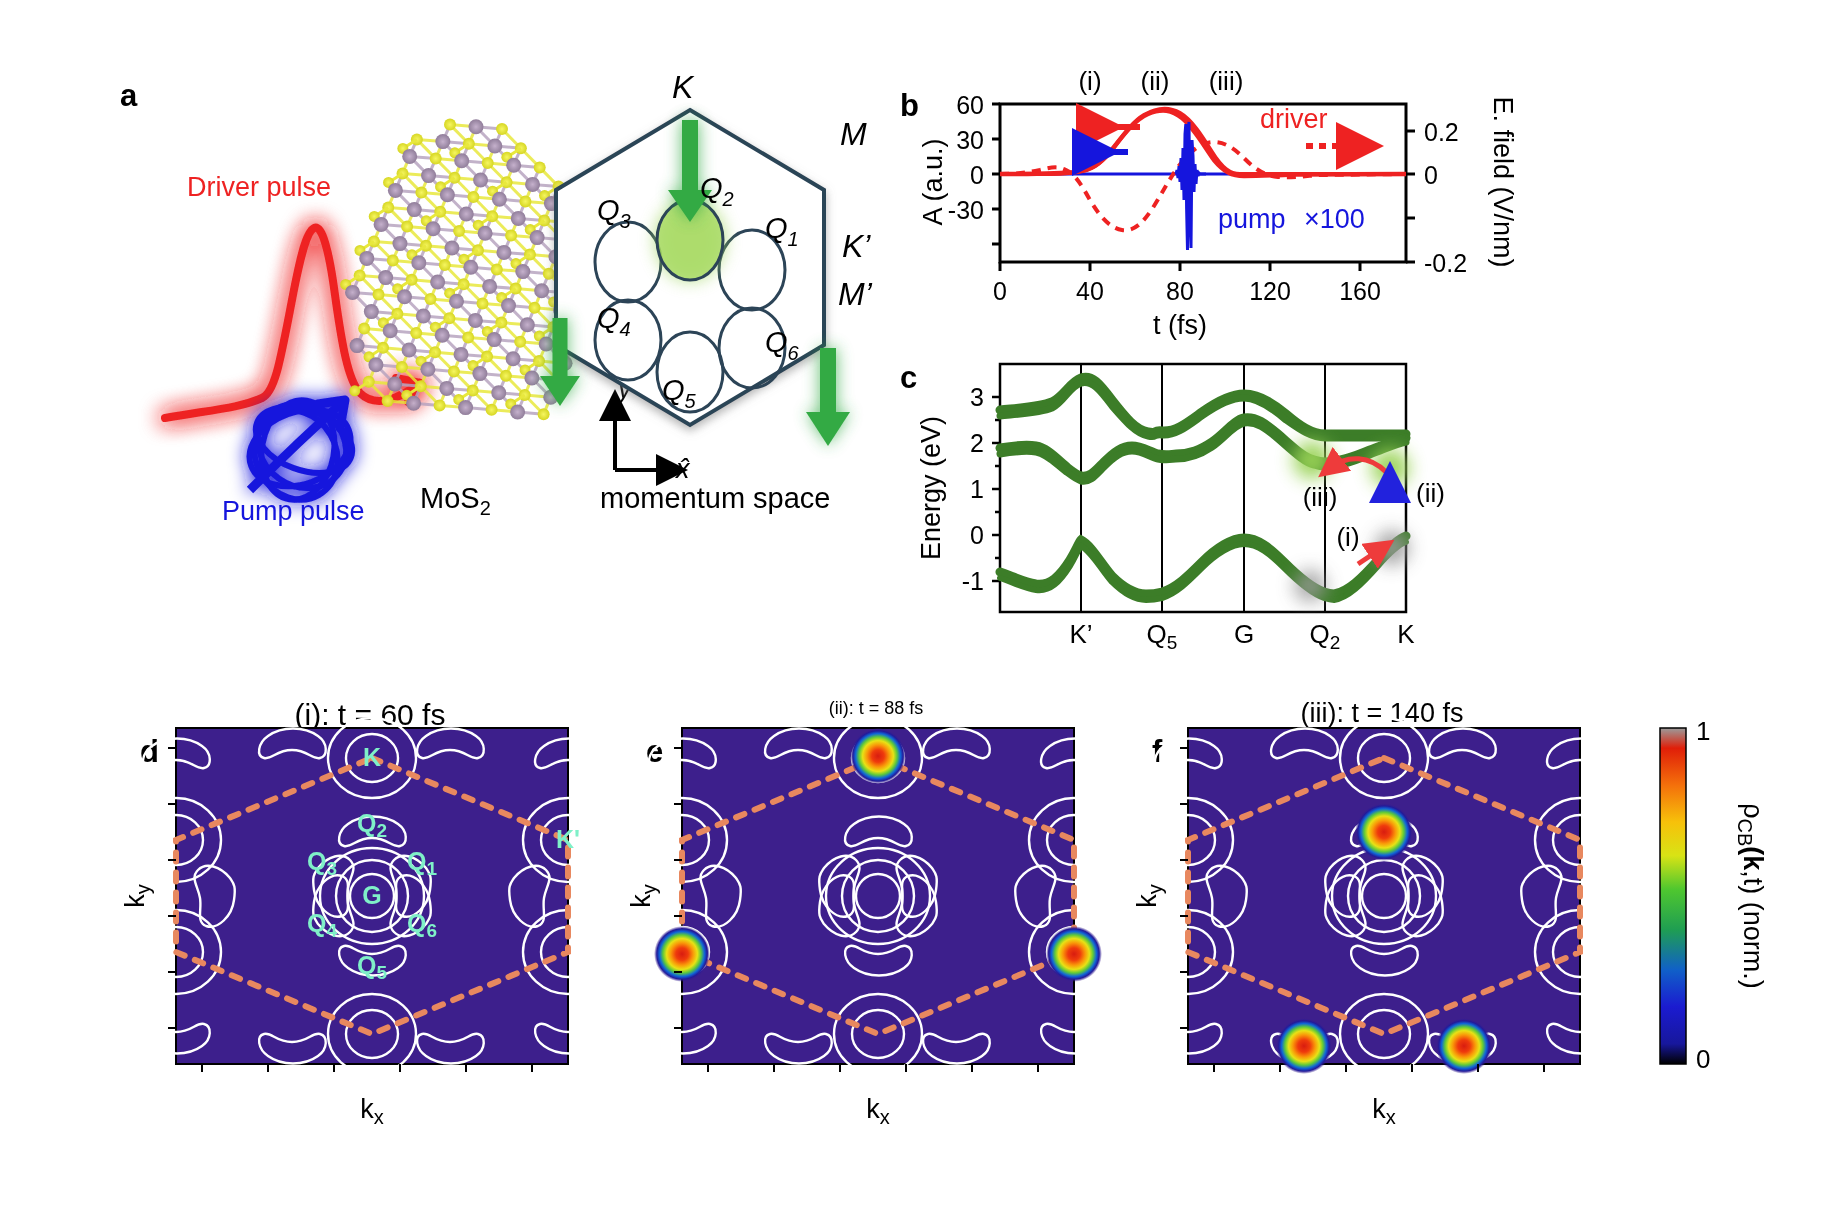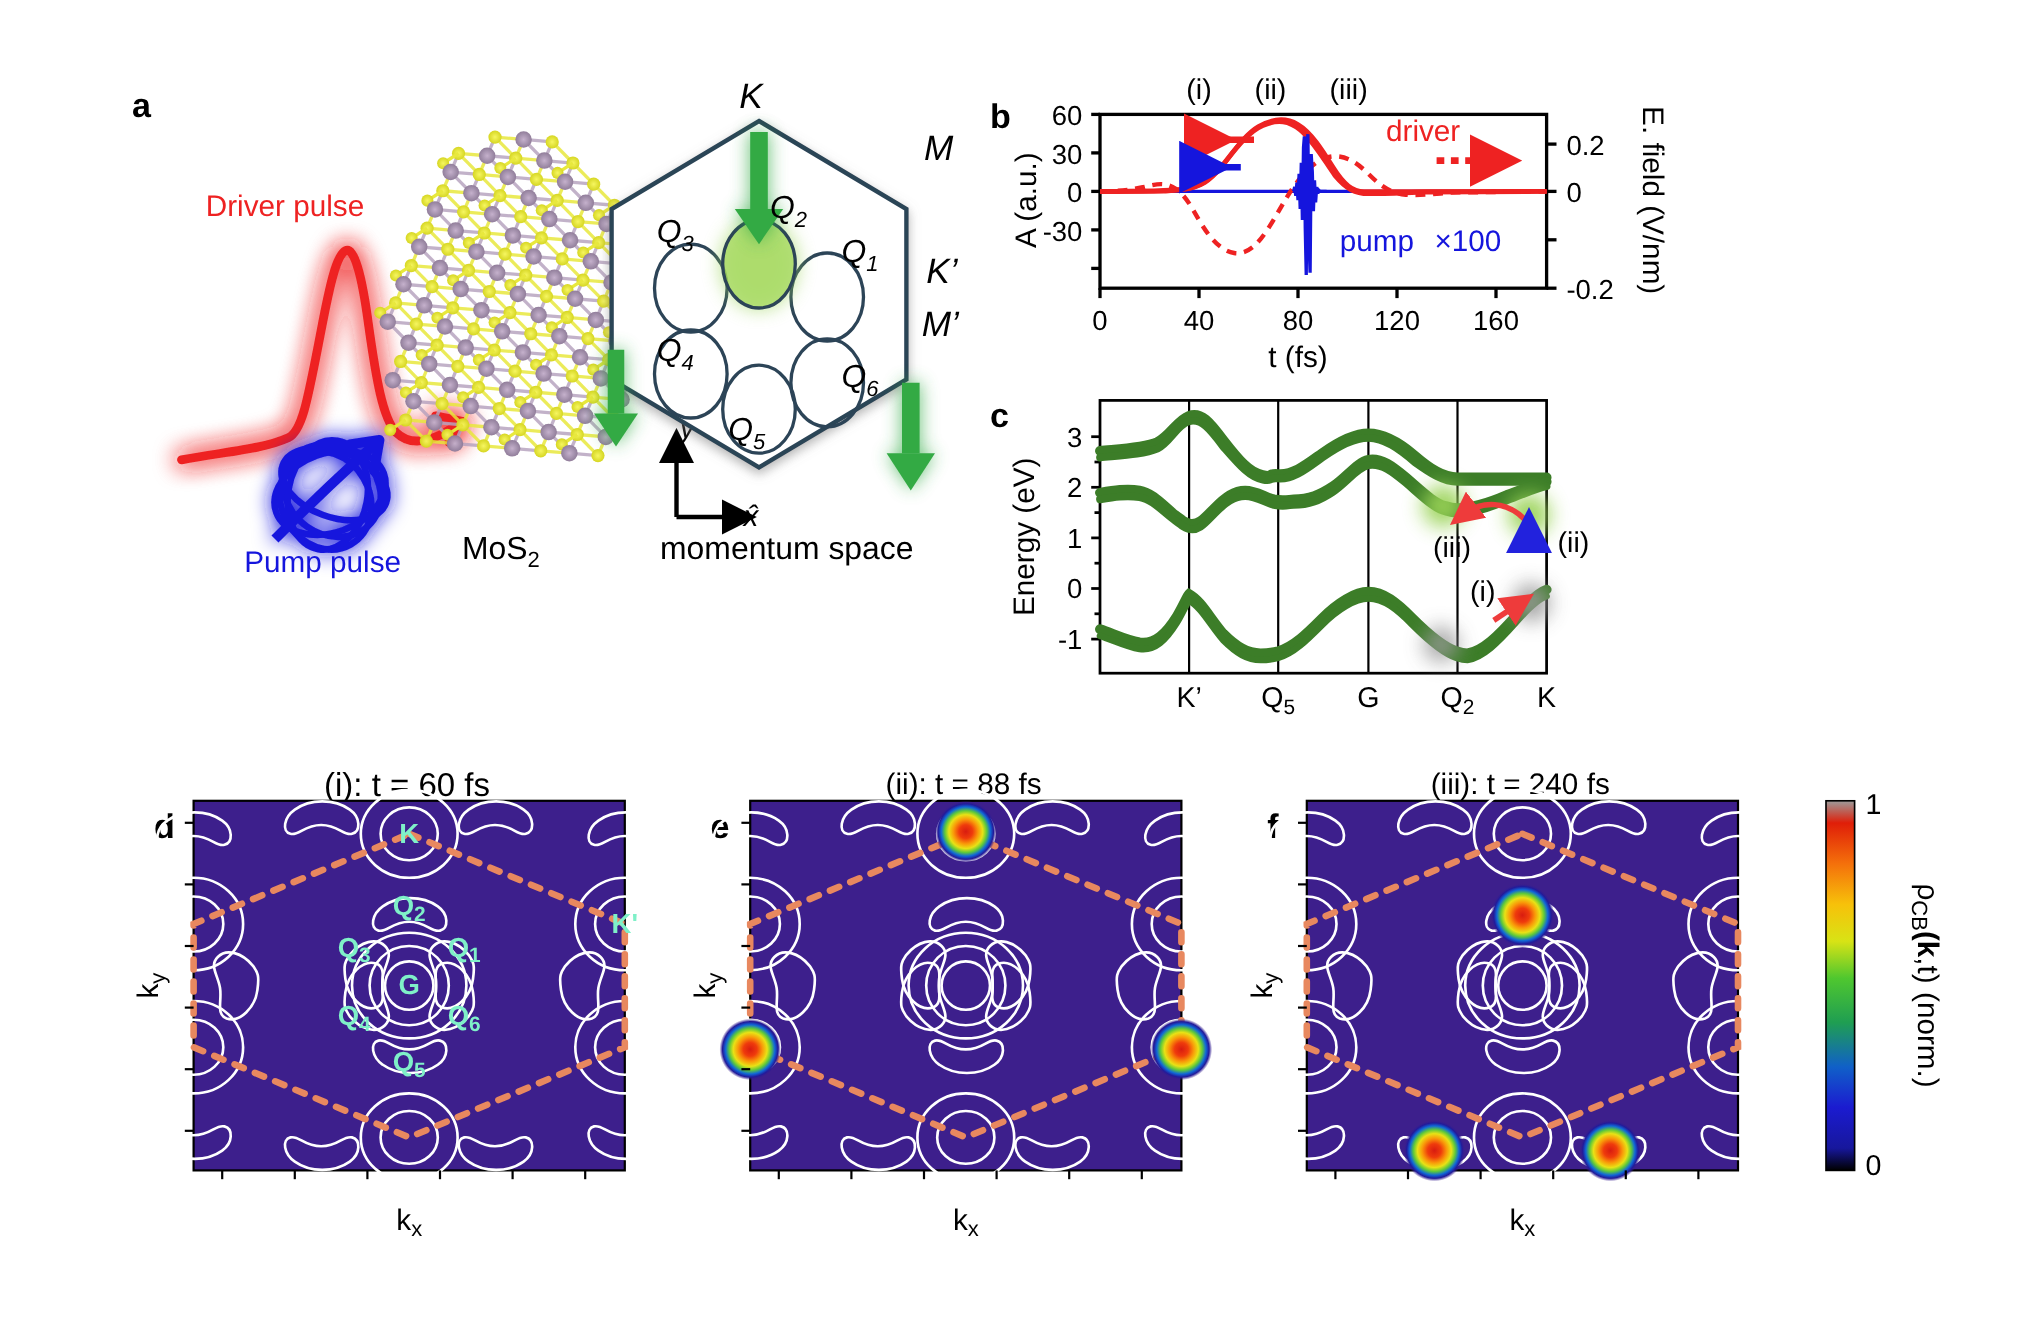--- a/index.html
+++ b/index.html
@@ -996,21 +996,21 @@
         <line x1="316" y1="336" x2="316" y2="344"></line>
           <line x1="382" y1="336" x2="382" y2="344"></line>
       </g>
       <text x="-6" y="168" font-size="27" text-anchor="middle" transform="rotate(-90 -6 168)">k<tspan font-size="20" dy="6">y</tspan></text>
       <text x="222" y="390" font-size="27" text-anchor="middle">k<tspan font-size="20" dy="6">x</tspan></text>
     </svg>
   </div>
 
   <div class="abs" style="left:636px;top:0;width:480px;height:510px;">
     <div class="abs panel-letter" style="left:10px;top:34px;">e</div>
-    <div class="abs" style="left:0;top:-2px;width:480px;text-align:center;font-size:27px;">(ii): t = 88 fs</div>
+    <div class="abs" style="left:0;top:-2px;width:480px;text-align:center;font-size:18px;">(ii): t = 88 fs</div>
     <svg class="abs" width="460" height="420" style="left:20px;top:28px;">
       <rect x="26" y="0" width="392" height="336" fill="#3d1f8c" stroke="#000" stroke-width="2"></rect>
       <svg x="26" y="0" width="392" height="336" viewBox="0 0 392 336">
         <g fill="none" stroke="#ffffff" stroke-width="2.4" stroke-linejoin="round" stroke-linecap="round">
           <path d="M196,168 m-22,0 a22,22 0 1,0 44,0 a22,22 0 1,0 -44,0"></path>
           <path d="M196,168 m-36,0 a36,36 0 1,0 72,0 a36,36 0 1,0 -72,0"></path>
           <path d="M196,168 m-52,0 a52,48 0 1,0 104,0 a52,48 0 1,0 -104,0"></path>
           <ellipse cx="196" cy="30" rx="26" ry="24"></ellipse>
             <ellipse cx="196" cy="30" rx="44" ry="40"></ellipse>
           <ellipse cx="392" cy="112" rx="27" ry="25"></ellipse>
@@ -1062,21 +1062,21 @@
         <line x1="316" y1="336" x2="316" y2="344"></line>
           <line x1="382" y1="336" x2="382" y2="344"></line>
       </g>
       <text x="-6" y="168" font-size="27" text-anchor="middle" transform="rotate(-90 -6 168)">k<tspan font-size="20" dy="6">y</tspan></text>
       <text x="222" y="390" font-size="27" text-anchor="middle">k<tspan font-size="20" dy="6">x</tspan></text>
     </svg>
   </div>
 
   <div class="abs" style="left:1142px;top:0;width:480px;height:510px;">
     <div class="abs panel-letter" style="left:10px;top:34px;">f</div>
-    <div class="abs" style="left:0;top:-2px;width:480px;text-align:center;font-size:27px;">(iii): t = 240 fs</div>
+    <div class="abs" style="left:0;top:-2px;width:480px;text-align:center;font-size:27px;">(iii): t = 140 fs</div>
     <svg class="abs" width="460" height="420" style="left:20px;top:28px;">
       <rect x="26" y="0" width="392" height="336" fill="#3d1f8c" stroke="#000" stroke-width="2"></rect>
       <svg x="26" y="0" width="392" height="336" viewBox="0 0 392 336">
         <g fill="none" stroke="#ffffff" stroke-width="2.4" stroke-linejoin="round" stroke-linecap="round">
           <path d="M196,168 m-22,0 a22,22 0 1,0 44,0 a22,22 0 1,0 -44,0"></path>
           <path d="M196,168 m-36,0 a36,36 0 1,0 72,0 a36,36 0 1,0 -72,0"></path>
           <path d="M196,168 m-52,0 a52,48 0 1,0 104,0 a52,48 0 1,0 -104,0"></path>
           <ellipse cx="196" cy="30" rx="26" ry="24"></ellipse>
             <ellipse cx="196" cy="30" rx="44" ry="40"></ellipse>
           <ellipse cx="392" cy="112" rx="27" ry="25"></ellipse>

